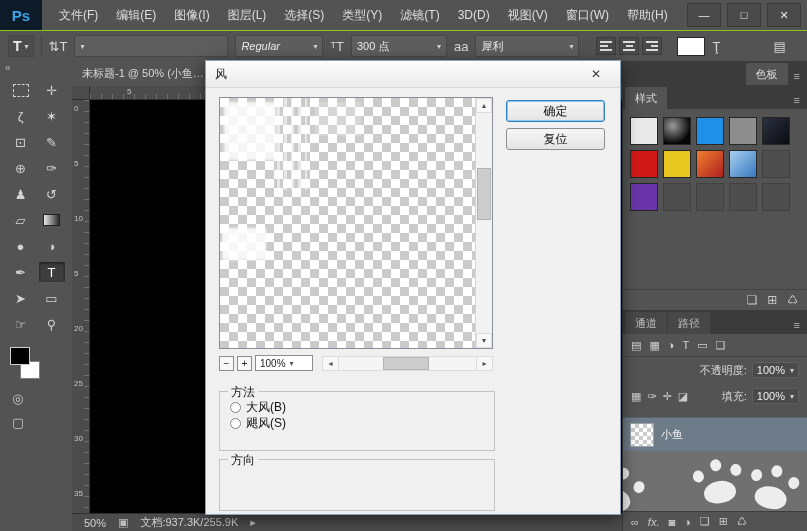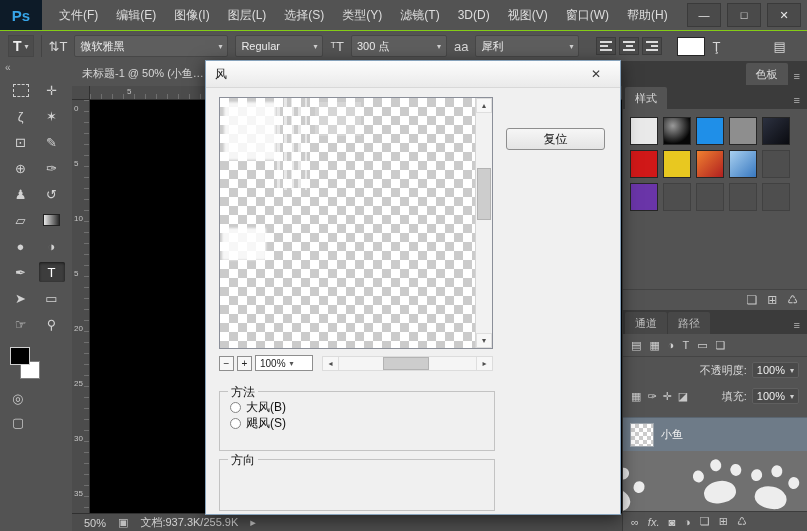--- a/index.html
+++ b/index.html
@@ -21,21 +21,21 @@
   .optionsbar{position:absolute;top:31px;left:0;right:0;height:30px;background:#535353;
               border-bottom:1px solid #2d2d2d;display:flex;align-items:center;gap:7px;padding:0 8px;}
   .tool-preset{display:flex;align-items:center;gap:3px;color:#eee;font-size:14px;font-weight:bold;
                padding:2px 4px;border:1px solid #464646;background:#4c4c4c;}
   .sep{width:1px;height:22px;background:#434343;}
   .opt-icon{color:#d8d8d8;font-size:13px;}
   .combo{height:20px;background:#5e5e5e;border:1px solid #474747;border-radius:2px;color:#ececec;
          font-size:11px;display:flex;align-items:center;padding:0 5px;gap:4px;}
   .combo .grow{flex:1;white-space:nowrap;overflow:hidden;}
   .arrow{font-size:8px;color:#cfcfcf;}
-  .w-font{width:142px;} .w-style{width:76px;} .w-size{width:84px;} .w-aa{width:92px;}
+  .w-font{width:142px;} .w-style{width:76px;font-style:italic;} .w-size{width:84px;} .w-aa{width:92px;}
   .align-group{display:flex;gap:3px;margin-left:10px;}
   .align-icon{width:20px;height:18px;background:#4a4a4a;border:1px solid #3c3c3c;
               display:flex;flex-direction:column;justify-content:center;gap:2px;padding:2px 3px;box-sizing:border-box;}
   .align-icon span{height:2px;background:#dcdcdc;}
   .align-left span:nth-child(even){width:60%;align-self:flex-start;}
   .align-left span:nth-child(odd){width:100%;}
   .align-center span:nth-child(even){width:60%;align-self:center;}
   .align-center span:nth-child(odd){width:100%;}
   .align-right span:nth-child(even){width:60%;align-self:flex-end;}
   .align-right span:nth-child(odd){width:100%;}
@@ -195,21 +195,20 @@
   </div>
 
   <div class="optionsbar">
     <div class="tool-preset">
       <span>T</span>
       <span class="arrow">▾</span>
     </div>
     <div class="sep"></div>
     <span class="opt-icon">⇅T</span>
     <div class="combo w-font">
-      <span class="grow">微软雅黑</span>
       <span class="arrow">▾</span>
     </div>
     <div class="combo w-style">
       <span class="grow">Regular</span>
       <span class="arrow">▾</span>
     </div>
     <span class="opt-icon">ᵀT</span>
     <div class="combo w-size">
       <span class="grow">300 点</span>
       <span class="arrow">▾</span>
@@ -436,20 +435,21 @@
         <span class="arrow">▾</span>
       </div>
       <div class="hscroll">
         <div class="hs-btn">◂</div>
         <div class="hs-track">
           <div class="hthumb"></div>
         </div>
         <div class="hs-btn right">▸</div>
       </div>
     </div>
+    <div class="btn ok">确定</div>
     <div class="btn reset">复位</div>
     <div class="groupbox gb-method">
       <span class="gb-label">方法</span>
       <div class="radios">
           <div class="radio-row">
             <span class="radio"></span>
             <span>大风(B)</span>
           </div>
           <div class="radio-row">
             <span class="radio"></span>

